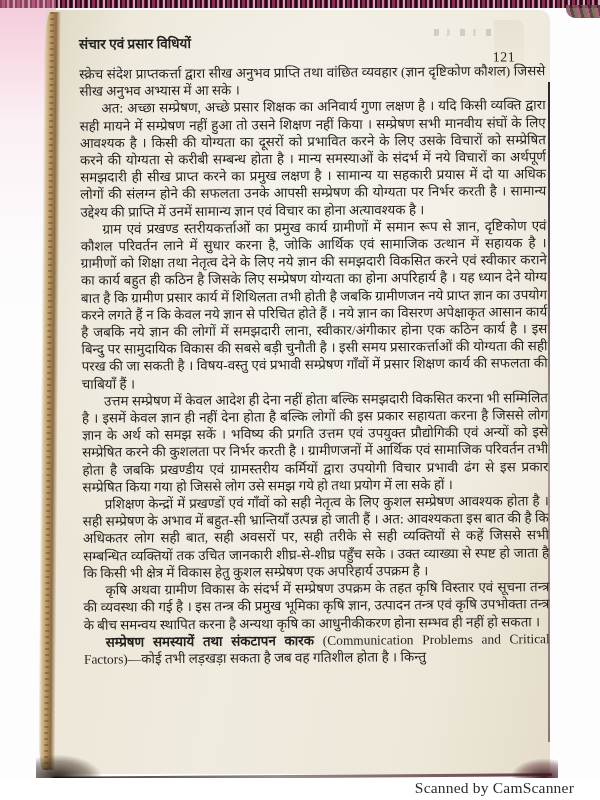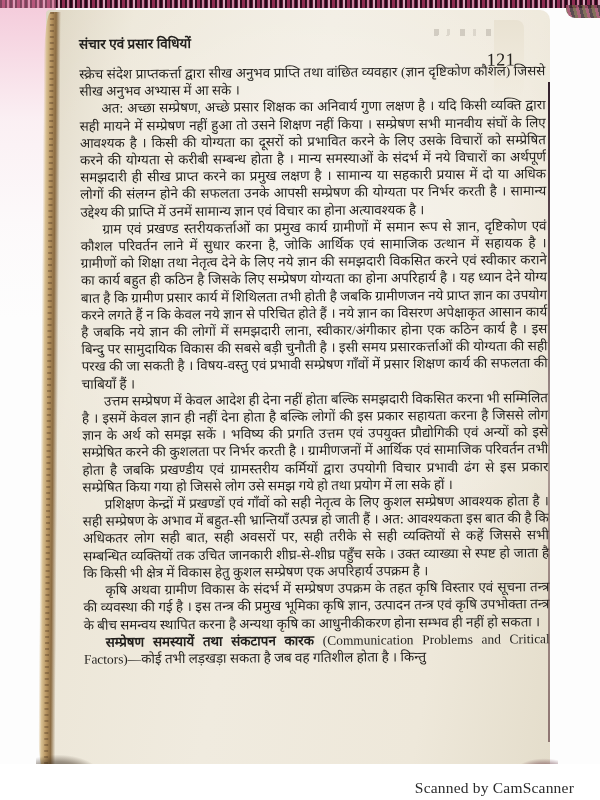--- a/index.html
+++ b/index.html
@@ -83,28 +83,28 @@
     background: repeating-linear-gradient(95deg, rgba(100,90,80,.45) 0 5px, transparent 5px 13px, rgba(100,90,80,.3) 13px 16px, transparent 16px 26px);
   }
 
   
   .text-block {
     position: absolute; left: 33px; right: 5px; top: 24px;
     transform: rotate(-0.45deg); transform-origin: 50% 0;
     color: #211f1c;
   }
   .running-header { font-weight: 700; font-size: 13.5px; line-height: 17px; }
-  .page-number { position: absolute; top: 17px; right: 30px; font-size: 18px; letter-spacing: .5px; color: #26231f; margin-left: 24px; }
+  .page-number { position: absolute; top: 17px; right: 30px; font-size: 14px; letter-spacing: .5px; color: #26231f; margin-left: 24px; }
   .body-text { margin-top: 13px; font-size: 13.4px; line-height: 17.2px; text-align: justify; }
   .body-text p { margin: 0; }
   .body-text p.indent { text-indent: 22px; }
   .lead-bold { font-weight: 700; }
 
   
-  .scan-bar { position: absolute; left: 0; right: 0; bottom: 0; height: 36px; background: #ffffff; }
+  .scan-bar { position: absolute; left: 0; right: 0; bottom: 0; height: 22px; background: #ffffff; }
   .watermark {
     position: absolute; right: 26px; bottom: 3px;
     font-family: "Liberation Serif", "DejaVu Serif", serif;
     font-size: 15.5px; color: #2b2b2b; letter-spacing: .2px;
   }
 </style>
 </head>
 <body>
 
 <div class="canvas">

